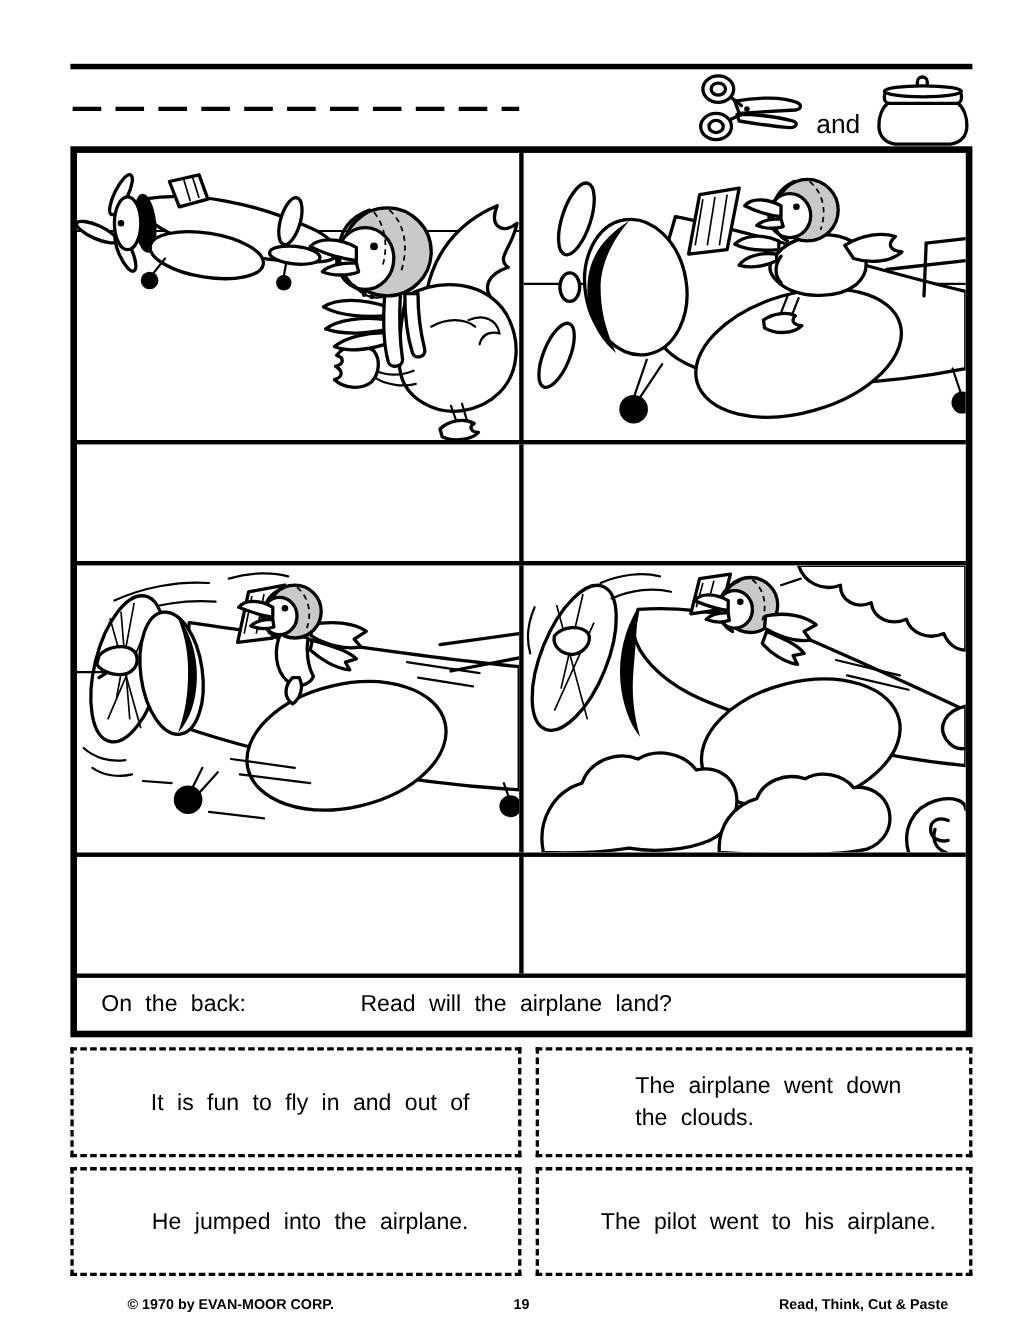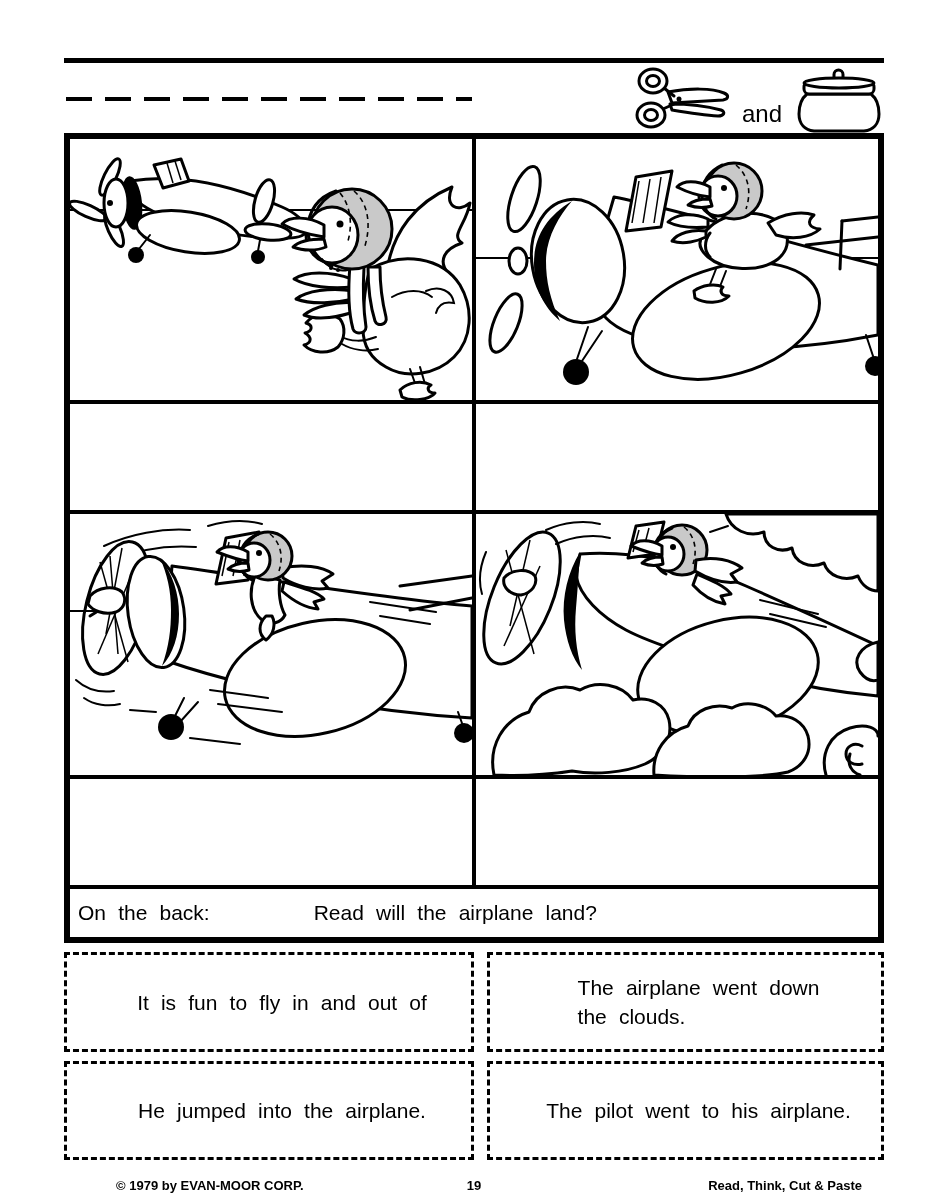--- a/index.html
+++ b/index.html
@@ -29,21 +29,21 @@
   .pastejar { position: absolute; left: 794px; top: 62px; }
 
   .main-grid {
     position: absolute; left: 64px; top: 133px; width: 820px; height: 810px;
     border: 6px solid var(--ink); display: flex; flex-direction: column; background: #fff;
   }
   .g-row { display: flex; border-bottom: 4px solid var(--ink); }
   .g-row:last-child { border-bottom: none; }
   .r-pic { height: 265px; }
   .r-blank { height: 110px; }
-  .r-back { height: 48px; display: flex; align-items: center; padding-left: 8px; font-size: 21px; word-spacing: 0.3em; }
+  .r-back { height: 48px; display: flex; align-items: center; padding-left: 22px; font-size: 21px; word-spacing: 0.3em; }
   .cellL { width: 406px; border-right: 4px solid var(--ink); overflow: hidden; }
   .cellR { width: 402px; overflow: hidden; }
   .back-q { margin-left: 104px; }
 
   .strip {
     position: absolute; border: 3px dashed var(--ink); background: #fff;
     display: flex; align-items: center; justify-content: center;
     font-size: 21px; line-height: 29px; word-spacing: 0.3em;
   }
   .strip .txt { text-align: left; margin-left: 26px; }
@@ -321,18 +321,18 @@
       <div>He jumped into the airplane.</div>
     </div>
   </div>
   <div class="strip" id="stripD">
     <div class="txt">
       <div>The pilot went to his airplane.</div>
     </div>
   </div>
 
   <div class="footer">
-    <span class="f-left">© 1979 by EVAN-MOOR CORP.</span>
+    <span class="f-left">© 1970 by EVAN-MOOR CORP.</span>
     <span class="f-center">19</span>
     <span class="f-right">Read, Think, Cut &amp; Paste</span>
   </div>
 
 </div>
 
 </body></html>

